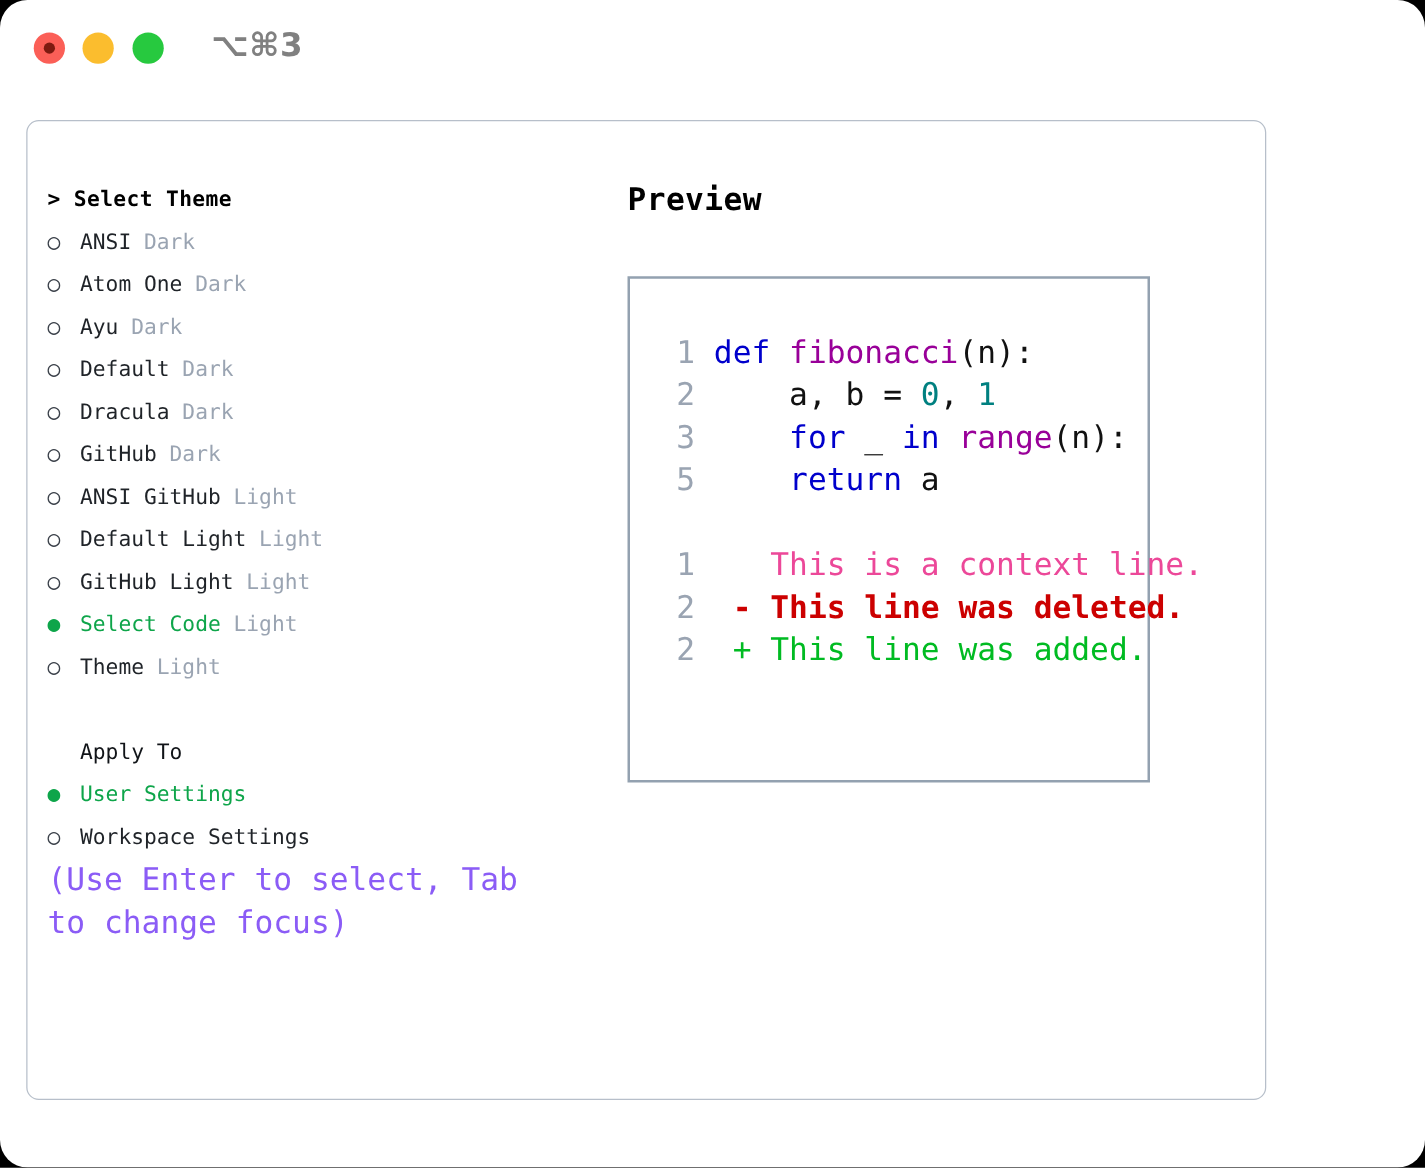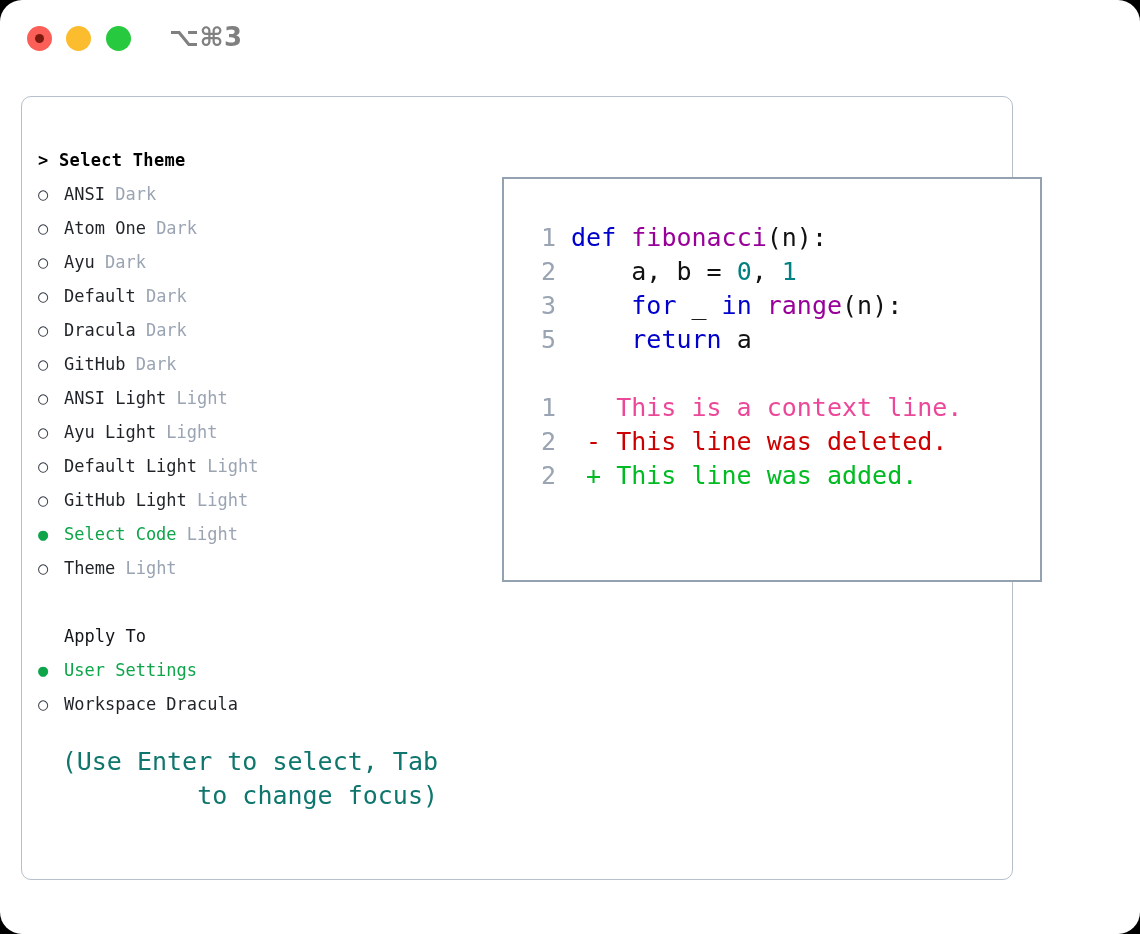--- a/index.html
+++ b/index.html
@@ -109,46 +109,44 @@
   .marker.unsel { color: #3a4049; }
 
   .section-title {
     color: #111418;
     font-weight: normal;
   }
 
   .gap { height: 34px; }
 
   #hint {
-    margin-top: 24px;
     font-size: 25px;
     line-height: 34px;
-    color: #0f766e;
+    color: #8b5cf6;
     width: 400px;
     white-space: pre-wrap;
-    text-align: right;
   }
 
   
   #right-col {
     position: absolute;
     left: 480px;
     top: 46px;
     width: 490px;
   }
   #preview-title {
     font-size: 25px;
     font-weight: bold;
     color: #000000;
     line-height: 34px;
     letter-spacing: 0.3px;
   }
   #preview-box {
-    margin-top: 34px;
-    width: 540px;
+    margin-top: 44px;
+    width: 418px;
     height: 405px;
     border: 2px solid #93a1b0;
     box-sizing: border-box;
     background: #ffffff;
     padding: 42px 1px 0 18px;
   }
   .code-line {
     font-size: 25px;
     line-height: 34px;
     white-space: pre;
@@ -157,21 +155,21 @@
     display: inline-block;
     width: 34px;
     text-align: right;
     color: #9aa4b2;
   }
   .kw   { color: #0000cc; }
   .fn   { color: #990099; }
   .num  { color: #008080; }
   .pl   { color: #111111; }
   .ctx  { color: #ec4899; }
-  .del  { color: #cc0000; }
+  .del  { color: #cc0000; font-weight: bold; }
   .add  { color: #00bb22; }
   .blank { height: 34px; }
 </style>
 </head>
 <body>
 
 <div id="page">
 
   <div id="titlebar">
     <div class="dot dot-red"></div>
@@ -184,37 +182,37 @@
 
     <div id="left-col">
       <div class="line header-line">&gt; Select Theme</div>
       <div id="theme-list">
           <div class="line"><span class="marker unsel">○</span><span class="theme-name">ANSI</span><span class="theme-kind"> Dark</span></div>
           <div class="line"><span class="marker unsel">○</span><span class="theme-name">Atom One</span><span class="theme-kind"> Dark</span></div>
           <div class="line"><span class="marker unsel">○</span><span class="theme-name">Ayu</span><span class="theme-kind"> Dark</span></div>
           <div class="line"><span class="marker unsel">○</span><span class="theme-name">Default</span><span class="theme-kind"> Dark</span></div>
           <div class="line"><span class="marker unsel">○</span><span class="theme-name">Dracula</span><span class="theme-kind"> Dark</span></div>
           <div class="line"><span class="marker unsel">○</span><span class="theme-name">GitHub</span><span class="theme-kind"> Dark</span></div>
-          <div class="line"><span class="marker unsel">○</span><span class="theme-name">ANSI Light</span><span class="theme-kind"> Light</span></div>
-          <div class="line"><span class="marker unsel">○</span><span class="theme-name">Ayu Light</span><span class="theme-kind"> Light</span></div>
+          <div class="line"><span class="marker unsel">○</span><span class="theme-name">ANSI GitHub</span><span class="theme-kind"> Light</span></div>
           <div class="line"><span class="marker unsel">○</span><span class="theme-name">Default Light</span><span class="theme-kind"> Light</span></div>
           <div class="line"><span class="marker unsel">○</span><span class="theme-name">GitHub Light</span><span class="theme-kind"> Light</span></div>
           <div class="line"><span class="marker sel">●</span><span class="theme-name sel">Select Code</span><span class="theme-kind"> Light</span></div>
           <div class="line"><span class="marker unsel">○</span><span class="theme-name">Theme</span><span class="theme-kind"> Light</span></div>
         </div>
       <div class="gap"></div>
       <div class="line section-title"><span class="marker">&nbsp;</span><span>Apply To</span></div>
       <div id="apply-list">
           <div class="line"><span class="marker sel">●</span><span class="theme-name sel">User Settings</span></div>
-          <div class="line"><span class="marker unsel">○</span><span class="theme-name">Workspace Dracula</span></div>
+          <div class="line"><span class="marker unsel">○</span><span class="theme-name">Workspace Settings</span></div>
         </div>
       <div id="hint">(Use Enter to select, Tab to change focus)</div>
     </div>
 
     <div id="right-col">
+      <div id="preview-title">Preview</div>
       <div id="preview-box">
         <div id="code-block">
             <div class="code-line"><span class="lno">1</span> <span class="kw">def</span><span class="pl"> </span><span class="fn">fibonacci</span><span class="pl">(n):</span></div>
             <div class="code-line"><span class="lno">2</span> <span class="pl">    a, b = </span><span class="num">0</span><span class="pl">, </span><span class="num">1</span></div>
             <div class="code-line"><span class="lno">3</span> <span class="pl">    </span><span class="kw">for</span><span class="pl"> _ </span><span class="kw">in</span><span class="pl"> </span><span class="fn">range</span><span class="pl">(n):</span></div>
             <div class="code-line"><span class="lno">5</span> <span class="pl">    </span><span class="kw">return</span><span class="pl"> a</span></div>
           </div>
         <div class="blank"></div>
         <div id="diff-block">
             <div class="code-line"><span class="lno">1</span><span class="ctx">    This is a context line.</span></div>

